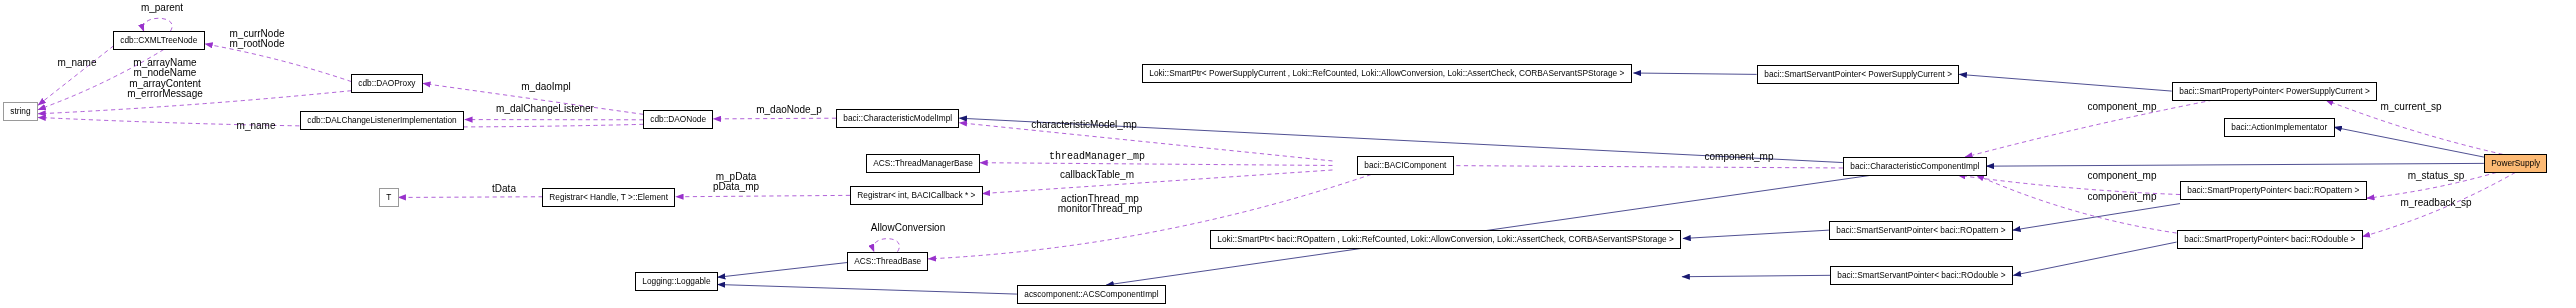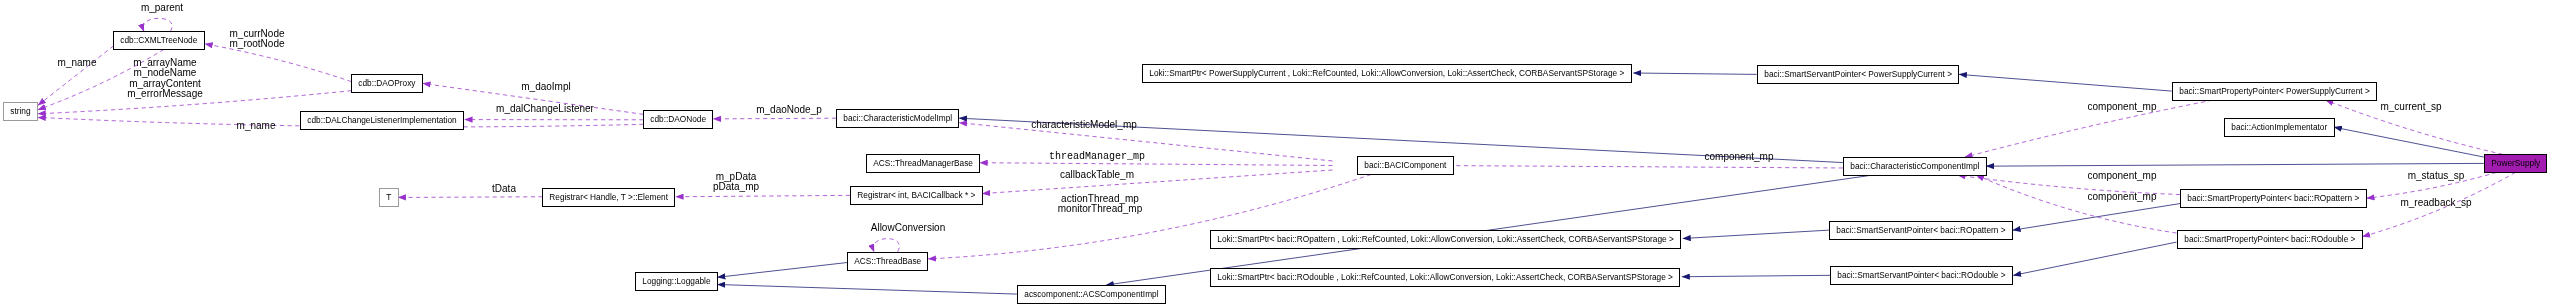--- a/index.html
+++ b/index.html
@@ -3,21 +3,21 @@
 <meta charset="utf-8">
 <style>
   html,body{margin:0;padding:0;background:#ffffff;}
   #canvas{position:relative;width:2576px;height:308px;background:#ffffff;
           font-family:"Liberation Sans",sans-serif;overflow:hidden;}
   #edges{position:absolute;left:0;top:0;width:2576px;height:308px;z-index:1;}
   .node{position:absolute;z-index:2;box-sizing:border-box;border:0.7px solid #000000;
         background:#ffffff;padding:2.1px 6.3px;font-size:8.3px;line-height:12.5px;
         white-space:nowrap;color:#000000;}
   .node.external{border-color:#9a9a9a;}
-  .node.main{background:#a21caf;}
+  .node.main{background:#fdba74;}
   .edge-label{position:absolute;z-index:3;font-size:10px;line-height:10.4px;color:#000000;
               white-space:pre-line;text-align:center;transform:translateX(-50%);}
 </style>
 </head>
 <body>
 
 <div id="canvas">
   <svg id="edges" xmlns="http://www.w3.org/2000/svg" viewBox="0 0 3704 443" width="2576" height="308">
       <defs>
         <marker id="ah-solid" markerWidth="12" markerHeight="9" refX="11" refY="4.5" orient="auto" markerUnits="userSpaceOnUse">
@@ -79,22 +79,21 @@
     <div class="node" id="n-acscomp" style="left: 1017px; top: 285px;">acscomponent::ACSComponentImpl</div>
     <div class="node" id="n-loki-psc" style="left: 1142px; top: 64px;">Loki::SmartPtr&lt; PowerSupplyCurrent , Loki::RefCounted, Loki::AllowConversion, Loki::AssertCheck, CORBAServantSPStorage &gt;</div>
     <div class="node" id="n-ssp-psc" style="left: 1757px; top: 65px;">baci::SmartServantPointer&lt; PowerSupplyCurrent &gt;</div>
     <div class="node" id="n-spp-psc" style="left: 2172px; top: 82px;">baci::SmartPropertyPointer&lt; PowerSupplyCurrent &gt;</div>
     <div class="node" id="n-actionimpl" style="left: 2224px; top: 118px;">baci::ActionImplementator</div>
     <div class="node main" id="n-powersupply" style="left: 2484px; top: 154px;">PowerSupply</div>
     <div class="node" id="n-charcomp" style="left: 1843px; top: 157px;">baci::CharacteristicComponentImpl</div>
     <div class="node" id="n-bacicomp" style="left: 1333px; top: 156px; margin-left: 24px;">baci::BACIComponent</div>
     <div class="node" id="n-loki-rop" style="left: 1210px; top: 230px;">Loki::SmartPtr&lt; baci::ROpattern , Loki::RefCounted, Loki::AllowConversion, Loki::AssertCheck, CORBAServantSPStorage &gt;</div>
     <div class="node" id="n-ssp-rop" style="left: 1829px; top: 221px;">baci::SmartServantPointer&lt; baci::ROpattern &gt;</div>
-    <div class="node" id="n-spp-rop" style="left: 2180px; top: 189px;">baci::SmartPropertyPointer&lt; baci::ROpattern &gt;</div>
-    <div class="node" id="n-loki-rod" style="left: 1210px; top: 268px;">Loki::SmartPtr&lt; baci::ROdouble , Loki::RefCounted, Loki::AllowConversion, Loki::AssertCheck, CORBAServantSPStorage &gt;</div>
+    <div class="node" id="n-spp-rop" style="left: 2180px; top: 181px;">baci::SmartPropertyPointer&lt; baci::ROpattern &gt;</div>
     <div class="node" id="n-ssp-rod" style="left: 1830px; top: 266px;">baci::SmartServantPointer&lt; baci::ROdouble &gt;</div>
     <div class="node" id="n-spp-rod" style="left: 2177px; top: 230px;">baci::SmartPropertyPointer&lt; baci::ROdouble &gt;</div>
     <div class="edge-label" style="left: 162px; top: 2.8px;">m_parent</div>
     <div class="edge-label" style="left: 77px; top: 58px;">m_name</div>
     <div class="edge-label" style="left: 165px; top: 58px;">m_arrayName
 m_nodeName
 m_arrayContent
 m_errorMessage</div>
     <div class="edge-label" style="left: 257px; top: 29px;">m_currNode
 m_rootNode</div>

